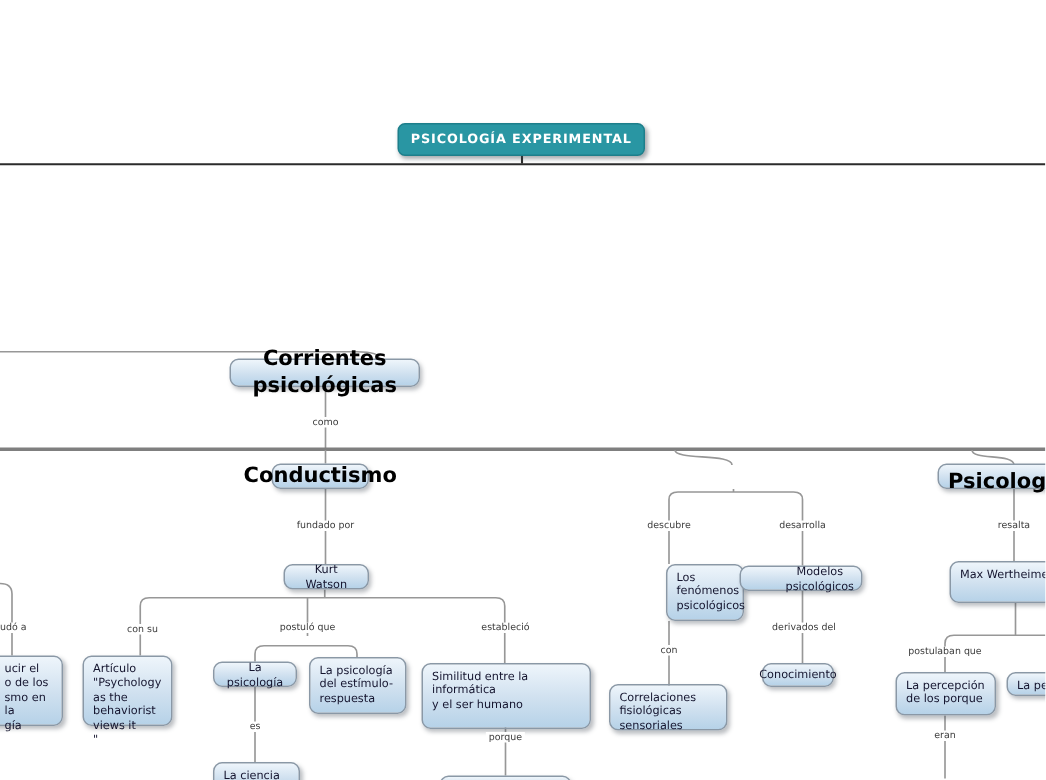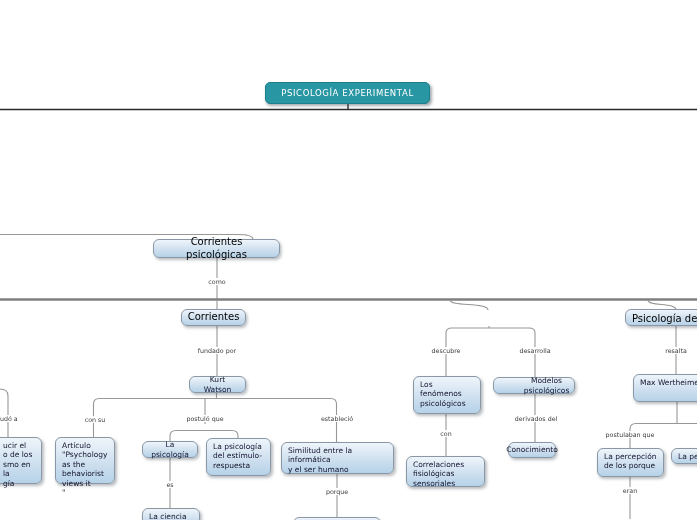--- a/index.html
+++ b/index.html
@@ -13,45 +13,45 @@
   .rule2{fill:none;stroke:#7f7f7f;stroke-width:2.4;}
   .node{
     position:absolute;box-sizing:border-box;
     background:linear-gradient(180deg,#eef5fb 0%,#cfe0ef 55%,#b6d2e8 100%);
     border:1px solid #8a98a6;border-radius:6px;
     box-shadow:1.5px 2px 3px rgba(60,70,80,.35);
     color:#14142e;font-size:7.5px;line-height:1.25;
     padding:3px 6px;white-space:pre-line;text-align:left;
   }
   .node.center{display:flex;align-items:center;justify-content:center;text-align:center;}
-  .node.bold{font-weight:normal;font-size:10px;color:#000;}
+  .node.bold{font-weight:bold;font-size:14px;color:#000;}
   .node.root{
     background:#2996a3;border:1px solid #1d7f8b;border-radius:5px;
-    color:#fff;font-weight:normal;font-size:8.5px;letter-spacing:.6px;
+    color:#fff;font-weight:bold;font-size:8.5px;letter-spacing:.6px;
     box-shadow:1.5px 2px 3px rgba(60,70,80,.45);
   }
   .lbl{
     position:absolute;transform:translateX(-50%);
     background:#fff;padding:0 2px;color:#3c3c3c;font-size:6.3px;white-space:nowrap;
   }
   .lbl.edge{transform:none;}
   
   #n-root{left:265px;top:82px;width:165px;height:22px;}
   #n-corrientes{left:153px;top:239px;width:127px;height:19px;}
   #n-conductismo{left:181px;top:309px;width:65px;height:17px;}
   #n-neurociencia{left:440px;top:309px;width:99px;height:17px;}
   #n-gestalt{left:625px;top:309px;width:92px;height:17px;white-space:nowrap;}
   #n-johnwatson{left:189px;top:376px;width:57px;height:17px;}
   #n-cutleft{left:-34px;top:437px;width:76px;height:47px;padding-left:36px;}
   #n-articulo{left:55px;top:437px;width:60px;height:47px;}
   #n-lapsicologia{left:142px;top:441px;width:56px;height:17px;}
   #n-estimulo{left:206px;top:438px;width:65px;height:38px;}
-  #n-similitud{left:281px;top:442px;width:113px;height:32px;}
+  #n-similitud{left:281px;top:442px;width:113px;height:44px;}
   #n-laciencia{left:142px;top:508px;width:58px;height:20px;}
-  #n-fenomenos{left:413px;top:376px;width:68px;height:38px;}
+  #n-fenomenos{left:444px;top:376px;width:52px;height:38px;}
   #n-modelos{left:493px;top:377px;width:82px;height:17px;padding-left:31px;}
   #n-correlaciones{left:406px;top:456px;width:79px;height:31px;}
   #n-conocimiento{left:508px;top:442px;width:48px;height:16px;}
   #n-wertheimer{left:633px;top:374px;width:92px;height:28px;white-space:nowrap;}
   #n-percepcion{left:597px;top:448px;width:67px;height:29px;}
   #n-lap{left:671px;top:448px;width:45px;height:16px;white-space:nowrap;}
   #n-porquebox{left:293px;top:517px;width:88px;height:12px;}
   
   #l-como{left:217px;top:278px;}
   #l-fundadopor{left:217px;top:347px;}
@@ -103,21 +103,21 @@
     <path class="lnk" d="M535,394 V442"></path>
 
     <path class="lnk" d="M676,326 V374"></path>
     <path class="lnk" d="M677,402 V423.5"></path>
     <path class="lnk" d="M630,448 V429 Q630,423.5 636,423.5 H697"></path>
     <path class="lnk" d="M630,477 V519"></path>
   </svg>
 
   <div class="node root center" id="n-root">PSICOLOGÍA EXPERIMENTAL</div>
   <div class="node bold center" id="n-corrientes">Corrientes psicológicas</div>
-  <div class="node bold center" id="n-conductismo">Corrientes</div>
+  <div class="node bold center" id="n-conductismo">Conductismo</div>
   <div class="node bold" id="n-gestalt">Psicología de la G</div>
   <div class="node center" id="n-johnwatson">Kurt Watson</div>
   <div class="node" id="n-cutleft">ucir el
 o de los
 smo en la
 gía</div>
   <div class="node" id="n-articulo">Artículo
 "Psychology as the
 behaviorist views it
 "</div>

